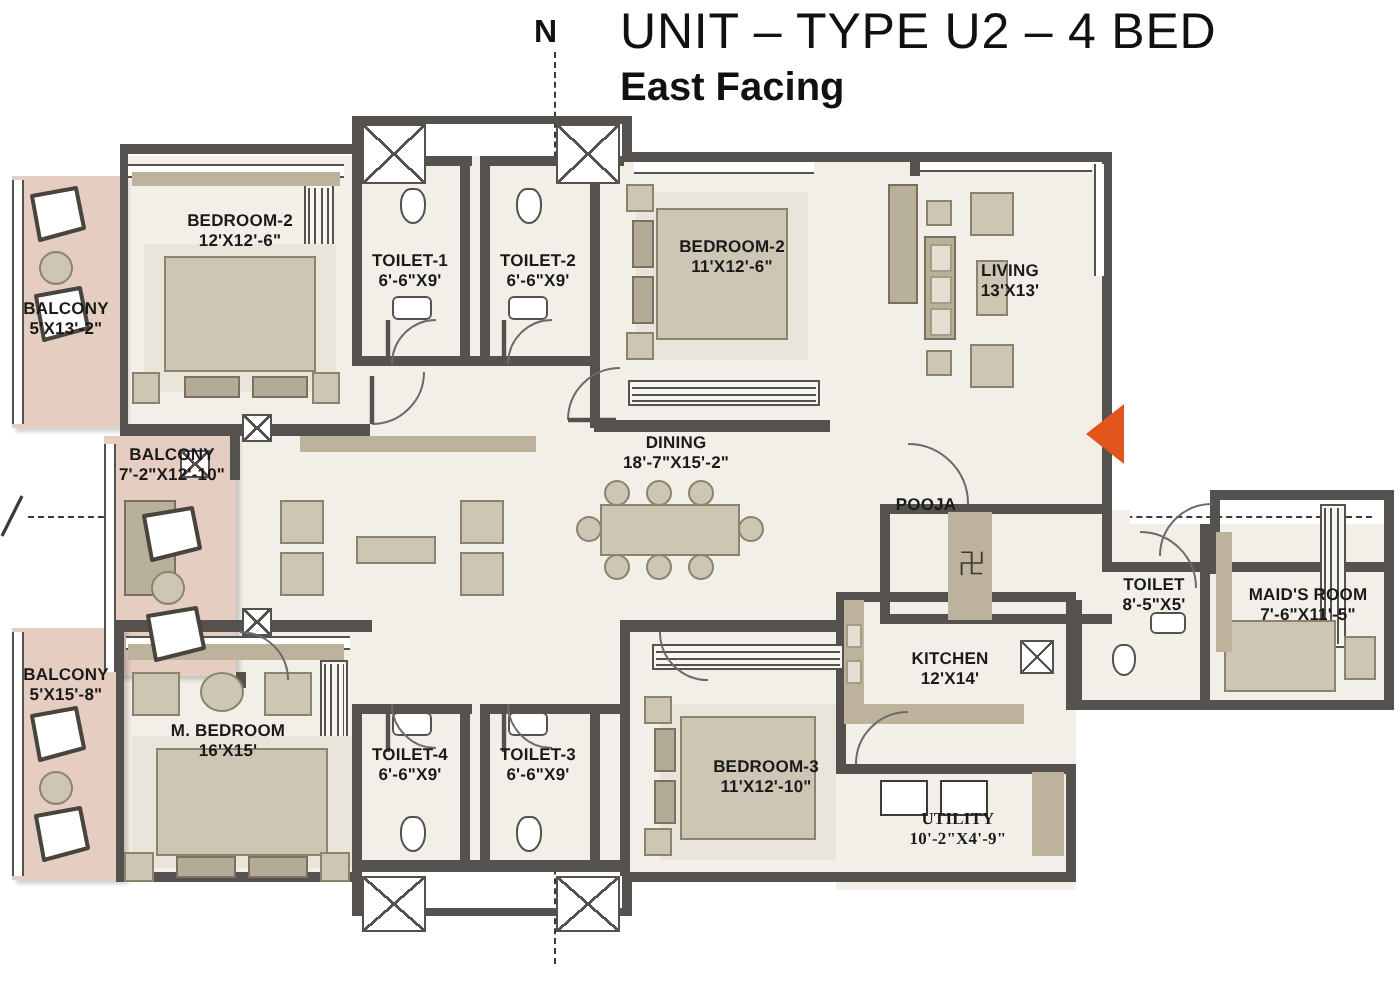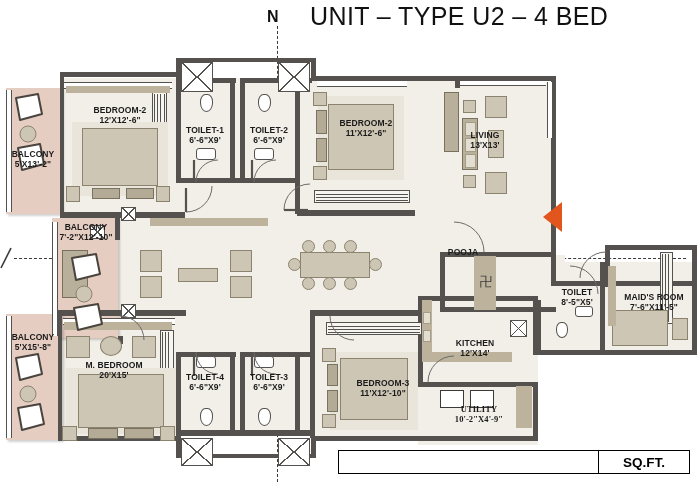--- a/index.html
+++ b/index.html
@@ -100,20 +100,21 @@
   .areatable .val{ text-align:center; font-weight:normal; }
 
   .entry-arrow { position:absolute; }
 </style>
 </head>
 <body>
 
 <div id="stage">
 
   <div class="title-main">UNIT – TYPE U2 – 4 BED</div>
+  <div class="title-sub">East Facing</div>
   <div class="north-label">N</div>
 
   <div class="axis-v"></div>
   <div class="axis-h"></div>
   <svg class="axis-tick" viewBox="0 0 14 24">
     <line x1="11" y1="2" x2="1" y2="22" stroke="#3a3a3a" stroke-width="1.6"></line>
   </svg>
 
   <div class="room" style="left:60px;  top:78px;  width:225px; height:138px;"></div>
   <div class="room" style="left:60px;  top:216px; width:400px; height:100px;"></div>
@@ -371,70 +372,70 @@
     <span class="dim">6'-6"X9'</span>
   </div>
   <div class="lbl" style="left:240px; top:125px; width:58px;">
     <span>TOILET-2</span>
     <span class="dim">6'-6"X9'</span>
   </div>
   <div class="lbl" style="left:330px; top:118px; width:72px;">
     <span>BEDROOM-2</span>
     <span class="dim">11'X12'-6"</span>
   </div>
-  <div class="lbl" style="left:454px; top:130px; width:62px;">
+  <div class="lbl" style="left:474px; top:130px; width:62px;">
     <span>LIVING</span>
     <span class="dim">13'X13'</span>
   </div>
   <div class="lbl" style="left:50px;  top:222px; width:72px;">
     <span>BALCONY</span>
     <span class="dim">7'-2"X12'-10"</span>
   </div>
+  <div class="lbl" style="left:296px; top:216px; width:84px;">
+    <span>DINING</span>
+    <span class="dim">18'-7"X15'-2"</span>
+  </div>
   <div class="lbl" style="left:442px; top:247px; width:42px;">
     <span>POOJA</span>
   </div>
   <div class="lbl" style="left:552px; top:287px; width:50px;">
     <span>TOILET</span>
     <span class="dim">8'-5"X5'</span>
   </div>
   <div class="lbl" style="left:614px; top:292px; width:80px;">
     <span>MAID'S ROOM</span>
     <span class="dim">7'-6"X11'-5"</span>
   </div>
   <div class="lbl" style="left:2px;   top:332px; width:62px;">
     <span>BALCONY</span>
     <span class="dim">5'X15'-8"</span>
   </div>
   <div class="lbl" style="left:70px;  top:360px; width:88px;">
     <span>M. BEDROOM</span>
-    <span class="dim">20'X15'</span>
+    <span class="dim">16'X15'</span>
   </div>
   <div class="lbl" style="left:176px; top:372px; width:58px;">
     <span>TOILET-4</span>
     <span class="dim">6'-6"X9'</span>
   </div>
   <div class="lbl" style="left:240px; top:372px; width:58px;">
     <span>TOILET-3</span>
     <span class="dim">6'-6"X9'</span>
   </div>
   <div class="lbl" style="left:340px; top:378px; width:86px;">
     <span>BEDROOM-3</span>
     <span class="dim">11'X12'-10"</span>
   </div>
-  <div class="lbl" style="left:444px; top:338px; width:62px;">
+  <div class="lbl" style="left:444px; top:324px; width:62px;">
     <span>KITCHEN</span>
     <span class="dim">12'X14'</span>
   </div>
   <div class="lbl" style="left:440px; top:404px; width:78px;font-family:Liberation Serif, serif;">
     <span>UTILITY</span>
     <span class="dim">10'-2"X4'-9"</span>
   </div>
 
   <table class="areatable">
     <tbody>
-        <tr>
-      <td class="c1"></td>
-      <td class="c2">SQ.FT.</td>
-    </tr>
   </tbody>
     </table>
 
 </div>
 
 </body></html>

